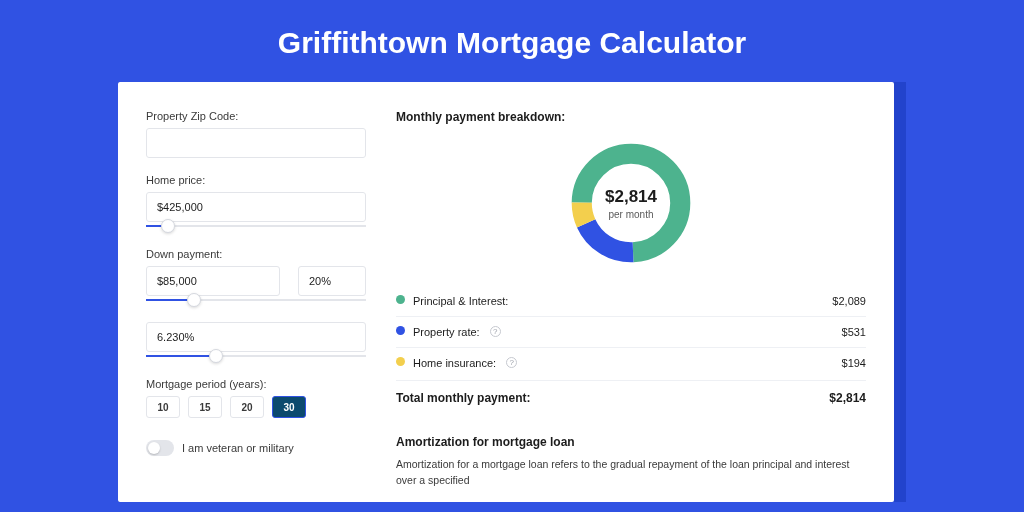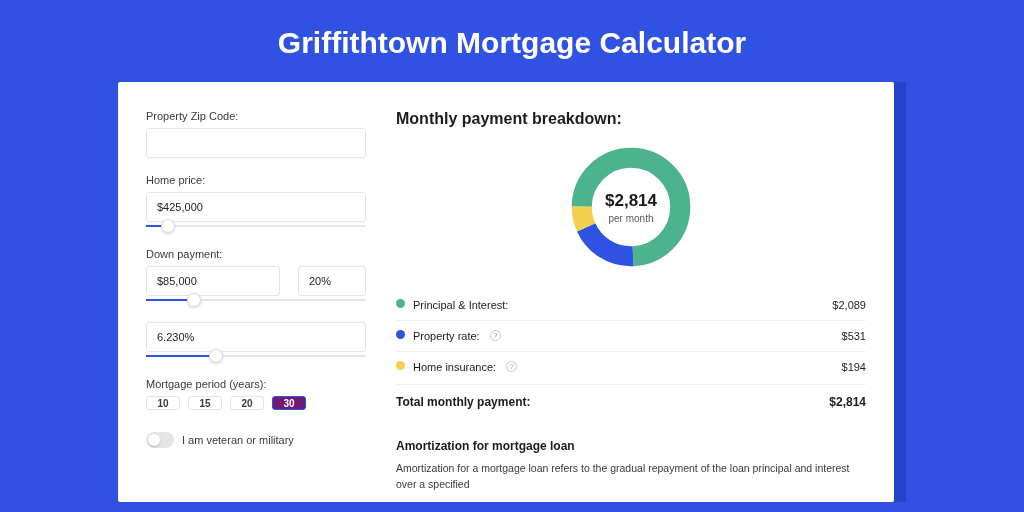--- a/index.html
+++ b/index.html
@@ -63,38 +63,38 @@
     height: 2px; background: #3052e3; position: absolute; left:0; top:5px;
   }
   .slider-thumb {
     width: 14px; height: 14px; border-radius: 50%;
     background: #fff; border: 1px solid #d5d8df;
     box-shadow: 0 1px 3px rgba(0,0,0,0.15);
     position: absolute; top: -1px; transform: translateX(-50%);
   }
   .period-row { display: flex; gap: 8px; margin-top: 4px;}
   .period-btn {
-    width: 34px; height: 14px; font-size: 10px; font-weight: 600;
+    width: 34px; height: 22px; font-size: 10px; font-weight: 600;
     border: 1px solid #e3e5ea; background: #fff; color: #3a3a3a;
     border-radius: 3px; cursor: pointer;
     display:flex; align-items:center; justify-content:center;
   }
-  .period-btn.active { background: #701a75; color: #fff; border-color: #3052e3; }
+  .period-btn.active { background: #0c4a6e; color: #fff; border-color: #3052e3; }
   .toggle-row { display:flex; align-items:center; gap:8px; margin-top: 22px;}
   .toggle {
     width: 28px; height: 16px; border-radius: 8px; background: #e3e5ea;
     position: relative; cursor:pointer;
   }
   .toggle-knob {
     width: 12px; height:12px; border-radius:50%; background:#fff;
     position:absolute; top:2px; left:2px; box-shadow:0 1px 2px rgba(0,0,0,0.2);
   }
   .toggle-label { font-size: 11px; color:#3a3a3a;}
   .section-heading {
-    font-size: 16px; font-weight: 700; color:#1c1c1c;
+    font-size: 12px; font-weight: 700; color:#1c1c1c;
     margin-bottom: 4px;
   }
   .donut-wrap { display:flex; justify-content:center; padding: 10px 0 18px; }
   .donut { position: relative; width: 130px; height: 130px; }
   .donut svg { width: 130px; height: 130px; transform: rotate(-90deg); }
   .donut-center {
     position:absolute; inset:0; display:flex; flex-direction:column;
     align-items:center; justify-content:center;
   }
   .donut-amount { font-size: 17px; font-weight: 700; }

